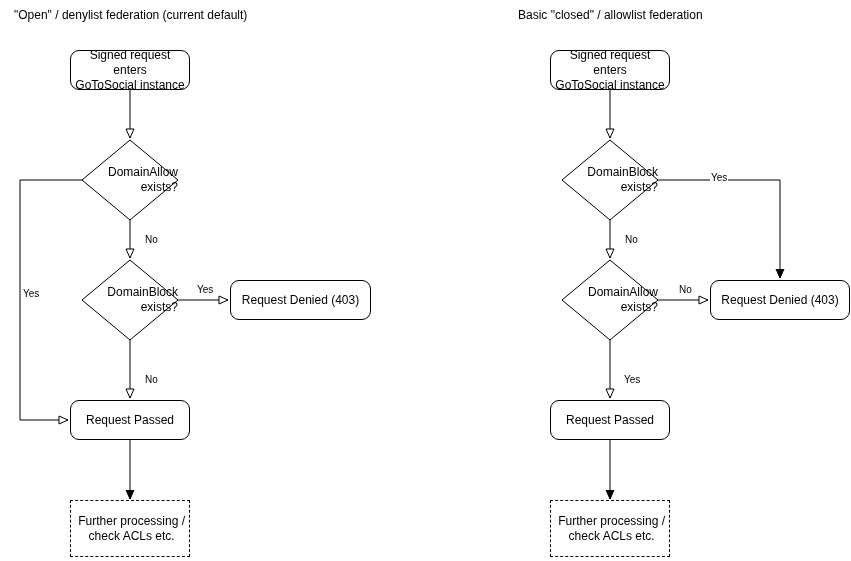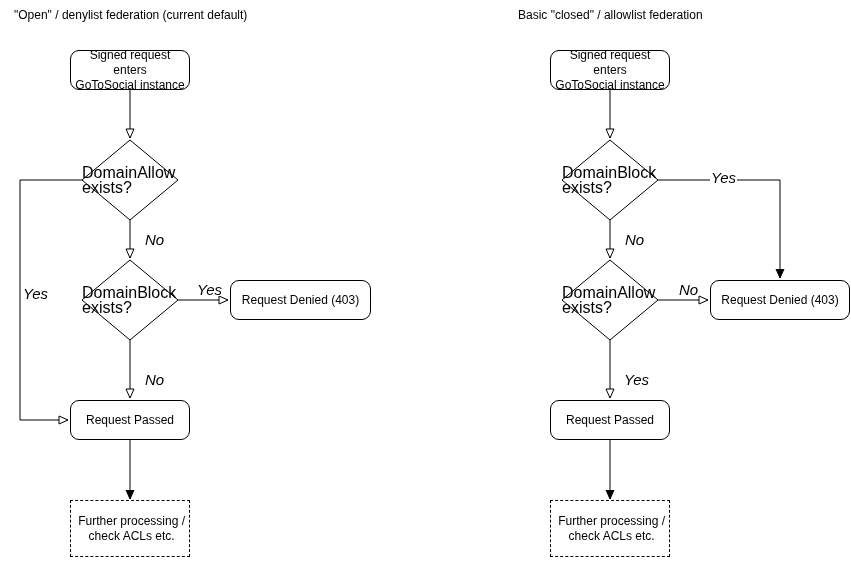--- a/index.html
+++ b/index.html
@@ -54,38 +54,37 @@
     border: 1px dashed #000000;
     border-radius: 0;
     justify-content: flex-end;
   }
   .node-label {
     padding: 0 4px;
   }
   .diamond-label {
     position: absolute;
     display: flex;
-    align-items: flex-start;
+    align-items: flex-end;
     justify-content: center;
     text-align: center;
-    font-size: 16px;
+    font-size: 12px;
     line-height: 15px;
     color: #000000;
     pointer-events: none;
     white-space: nowrap;
   }
   .edge-label {
     position: absolute;
-    font-size: 15px;
+    font-size: 10px;
     line-height: 13px;
     color: #000000;
     background: #ffffff;
     padding: 0 1px;
     white-space: nowrap;
-    font-style: italic;
   }
 </style>
 </head>
 <body>
 
 <div id="canvas">
 
   <svg class="diagram-layer" viewBox="0 0 851 561" xmlns="http://www.w3.org/2000/svg">
     <defs>
       <marker id="openArrow" markerWidth="12" markerHeight="12" refX="10" refY="5" orient="auto" markerUnits="userSpaceOnUse">

